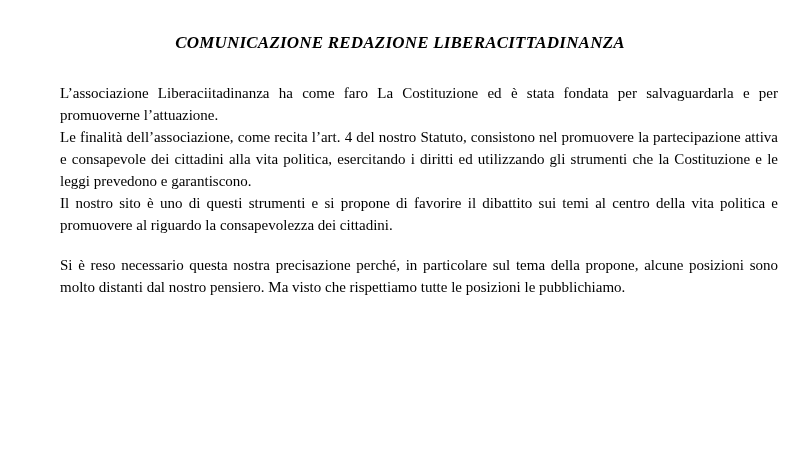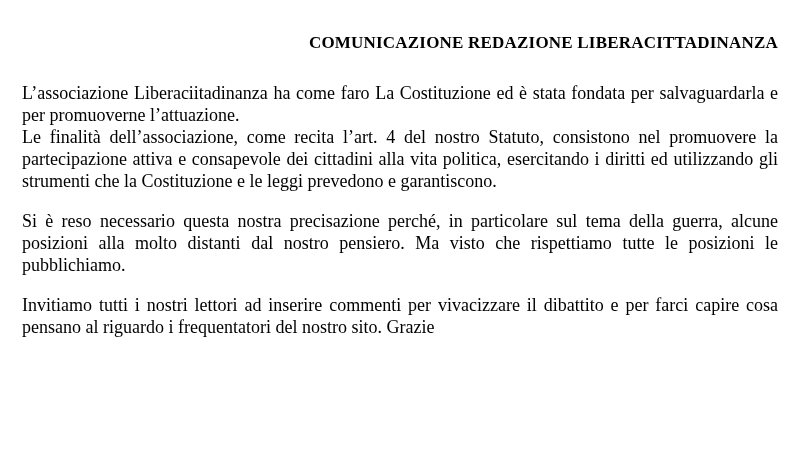--- a/index.html
+++ b/index.html
@@ -14,48 +14,48 @@
       height: 466px;
       background: #ffffff;
       color: #000000;
       font-family: "Liberation Serif", "DejaVu Serif", serif;
       padding: 32px 22px 0 22px;
     }
     .doc-title {
       font-size: 17px;
       line-height: 22px;
       font-weight: bold;
-      text-align: right;
+      text-align: center;
       letter-spacing: 0.2px;
       margin-bottom: 28px;
       color: #000000;
+      font-style: italic;
     }
     .group {
       margin-bottom: 18px;
     }
     .group p {
-      font-size: 18px;
+      font-size: 15px;
       line-height: 22px;
       text-align: justify;
       color: #000000;
+      margin-left: 38px;
     }
   </style>
 </head>
 <body>
 
 <div class="page">
 
   <h1 class="doc-title">COMUNICAZIONE REDAZIONE LIBERACITTADINANZA</h1>
 
   <section class="group">
     <p>L’associazione Liberaciitadinanza ha come faro La Costituzione ed è stata fondata per salvaguardarla e per promuoverne l’attuazione.</p>
     <p>Le finalità dell’associazione, come recita l’art. 4 del nostro Statuto, consistono nel promuovere la partecipazione attiva e consapevole dei cittadini alla vita politica, esercitando i diritti ed utilizzando gli strumenti che la Costituzione e le leggi prevedono e garantiscono.</p>
+    <p>Il nostro sito è uno di questi strumenti e si propone di favorire il dibattito sui temi al centro della  vita politica e promuovere al riguardo la consapevolezza dei cittadini.</p>
   </section>
 
   <section class="group">
-    <p>Si è reso necessario questa nostra precisazione perché, in particolare sul tema della guerra, alcune posizioni alla  molto distanti dal nostro pensiero. Ma visto che rispettiamo tutte le posizioni le pubblichiamo.</p>
+    <p>Si è reso necessario questa nostra precisazione perché, in particolare sul tema della propone, alcune posizioni sono  molto distanti dal nostro pensiero. Ma visto che rispettiamo tutte le posizioni le pubblichiamo.</p>
   </section>
 
-  <section class="group">
-    <p>Invitiamo tutti i nostri lettori ad inserire commenti per vivacizzare il dibattito e per farci capire cosa pensano al riguardo i frequentatori del nostro sito. Grazie</p>
-  </section>
 
 </div>
 
 </body></html>

